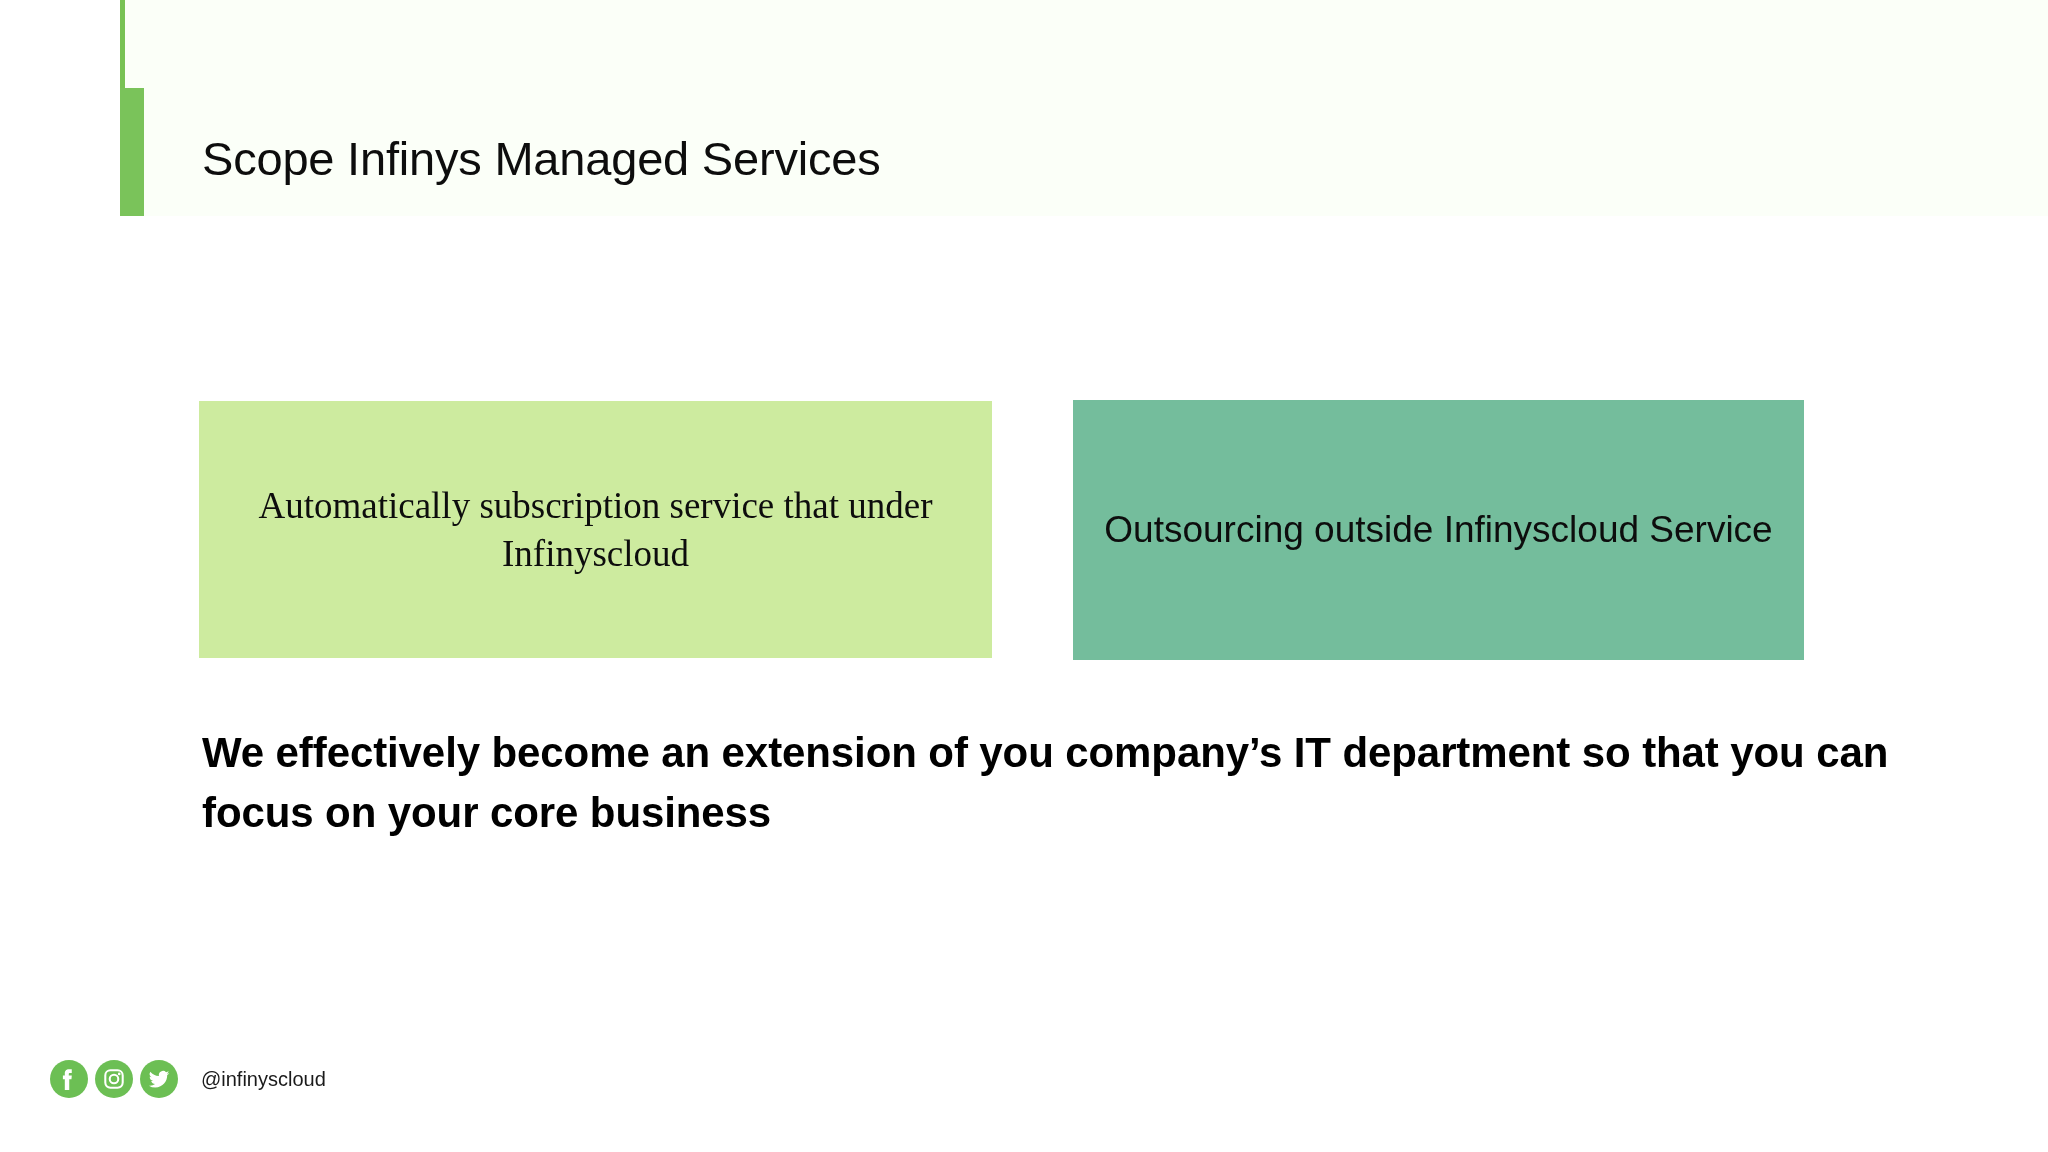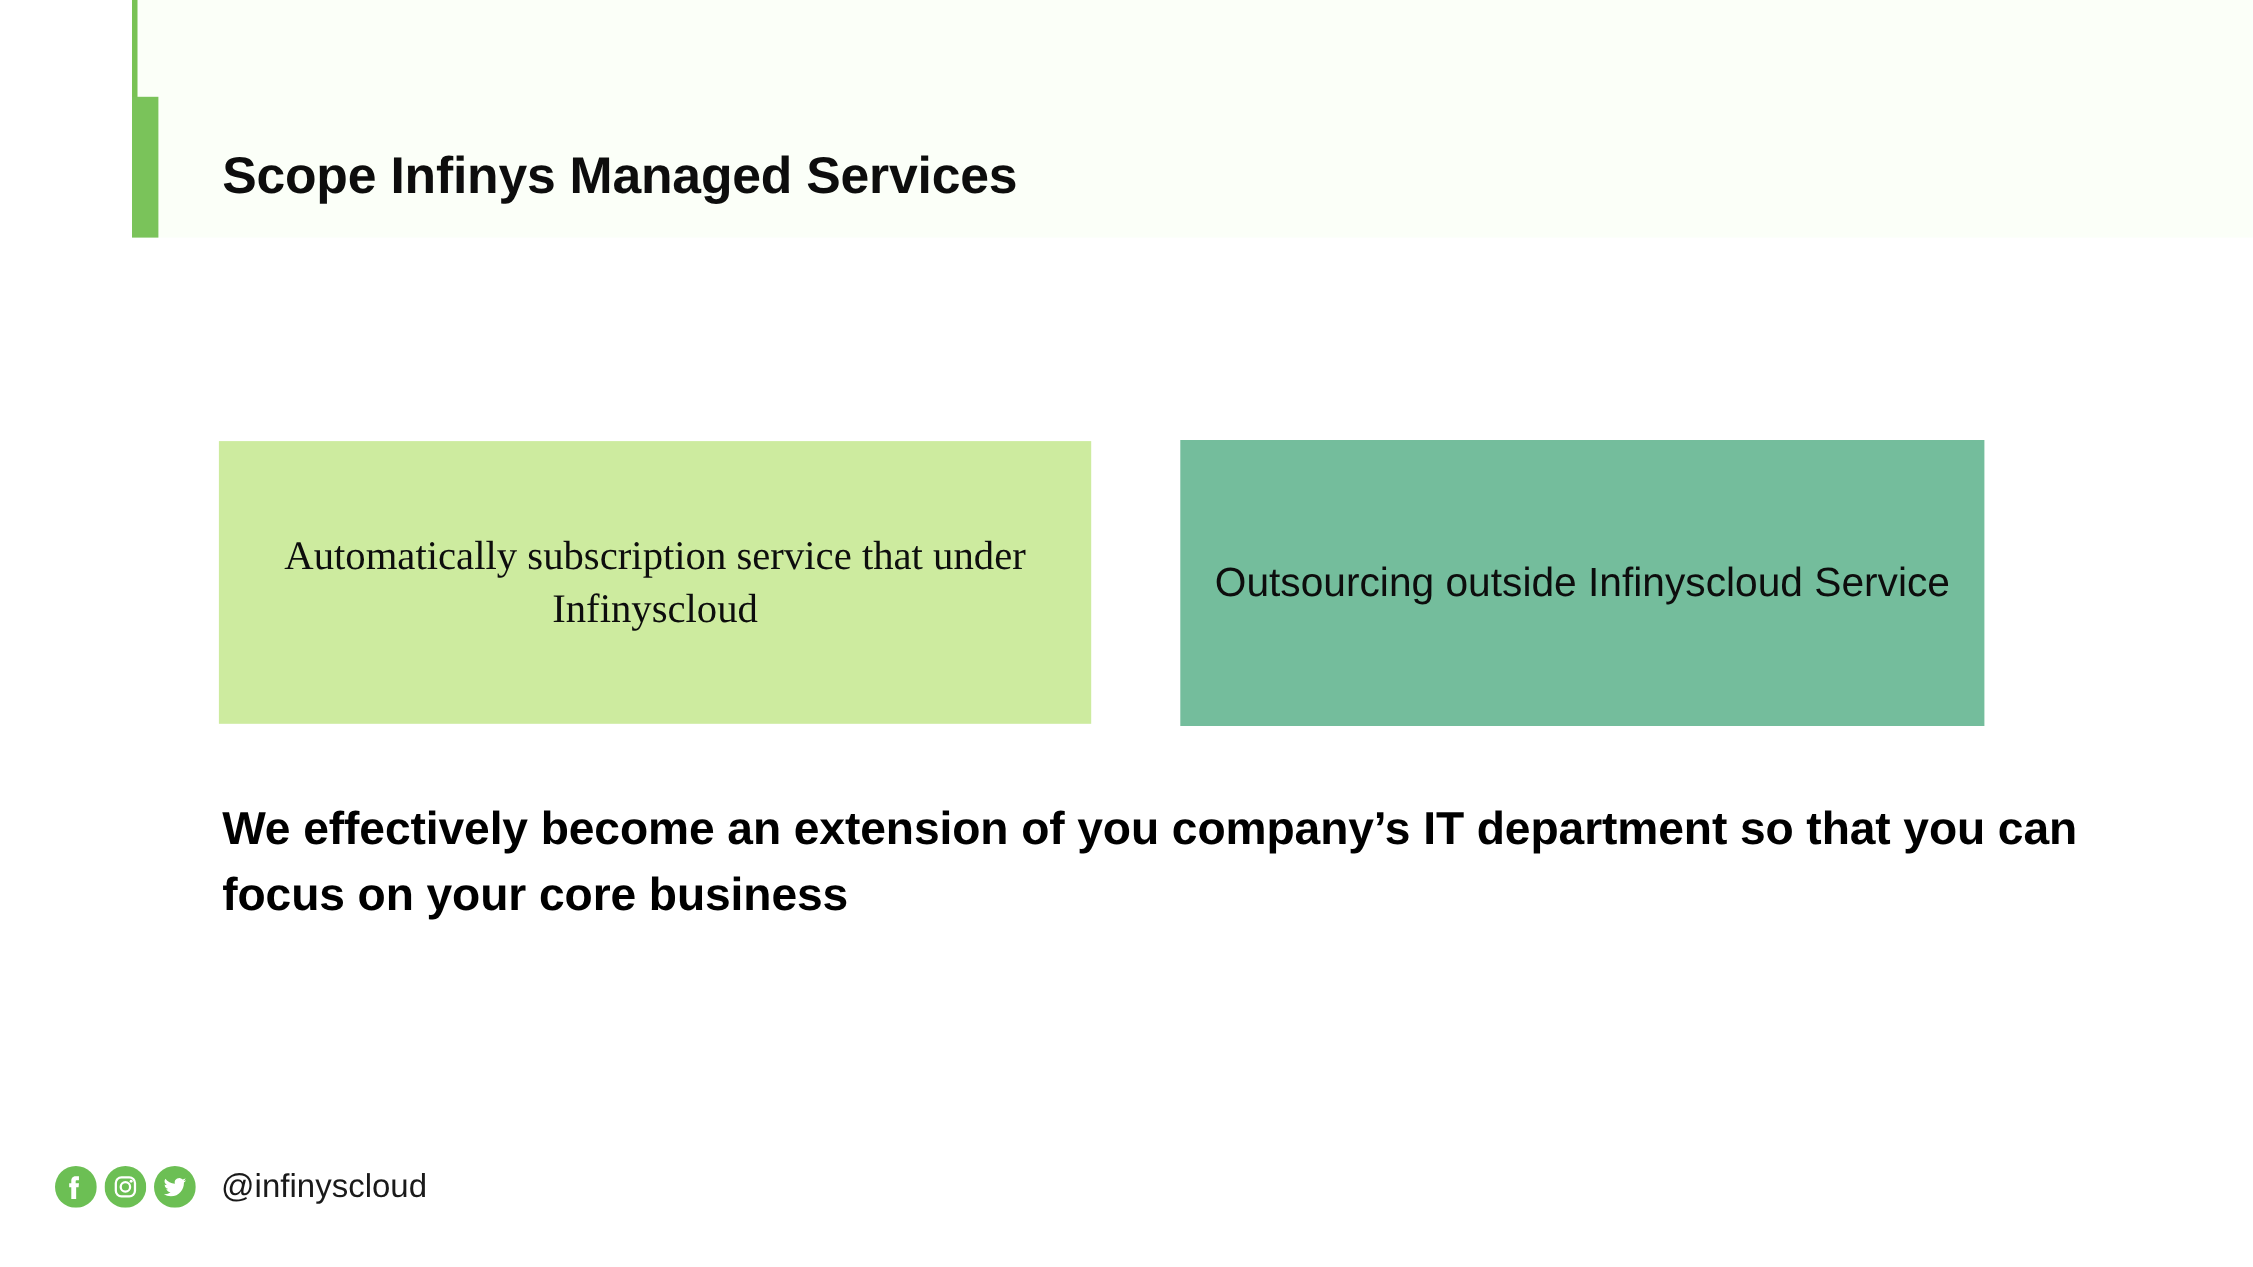--- a/index.html
+++ b/index.html
@@ -52,21 +52,21 @@
     height: 128px;
     background: #7ac35a;
   }
 
   
   .slide-title {
     position: absolute;
     left: 202px;
     top: 133px;
     font-size: 47px;
-    font-weight: bold;
+    font-weight: normal;
     color: #0d0d0d;
     letter-spacing: -0.2px;
     font-stretch: condensed;
     white-space: nowrap;
     line-height: 1.1;
   }
 
   
   .box {
     position: absolute;
@@ -122,21 +122,21 @@
     align-items: center;
   }
   .social-icon {
     width: 38px;
     height: 38px;
     margin-right: 7px;
     display: block;
   }
   .social-handle {
     margin-left: 16px;
-    font-size: 30px;
+    font-size: 20px;
     color: #1a1a1a;
     line-height: 1;
   }
 </style>
 </head>
 <body>
 
 <div class="slide">
 
   <div class="header-panel"></div>

